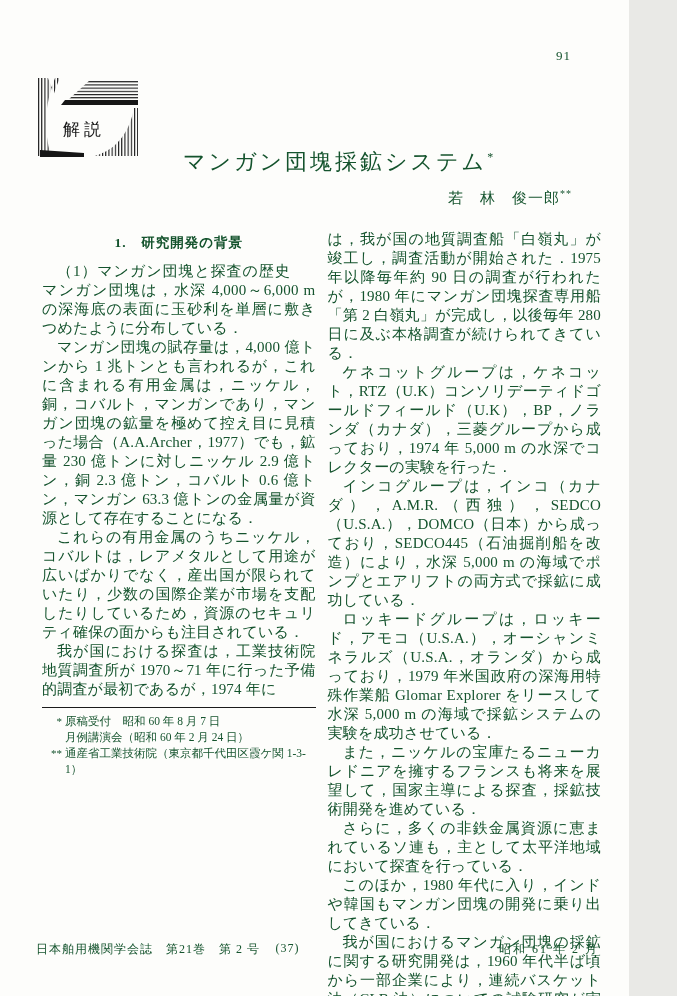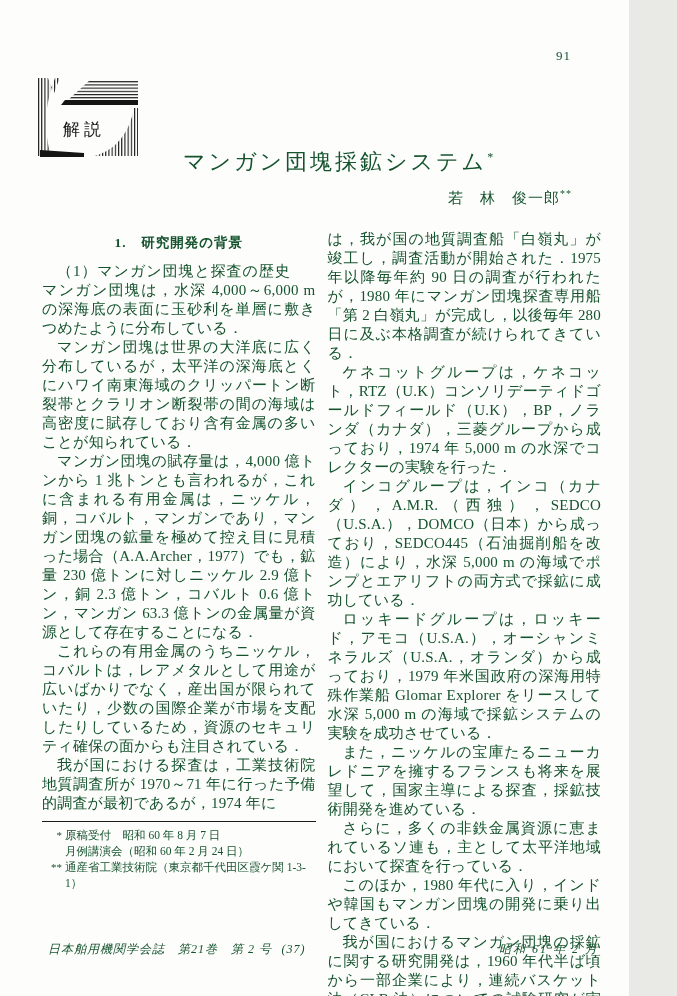--- a/index.html
+++ b/index.html
@@ -66,23 +66,23 @@
     font-size:11.5px;line-height:16px;
     margin:0;display:flex;
   }
   .footnote .fn-mark{
     width:20px;flex:0 0 20px;text-align:right;padding-right:3px;
     font-size:11px;
   }
   .footnote .fn-text{flex:1;}
   
   .footer{
-    position:absolute;top:941px;left:48px;right:30px;
-    display:flex;align-items:center;
-    font-size:12px;letter-spacing:1px;font-style:italic;
+    position:absolute;top:941px;left:36px;right:30px;
+    display:flex;align-items:flex-start;
+    font-size:12px;letter-spacing:1px;
   }
   .footer .f-left{flex:1;}
   .footer .f-center{flex:0 0 auto;transform:translateX(-30px);}
   .footer .f-right{flex:1;text-align:right;letter-spacing:2px;}
 </style>
 </head>
 <body>
 
 <div class="page">
 
@@ -115,21 +115,20 @@
   <h1 class="title"><span>マンガン団塊採鉱システム</span><sup>*</sup></h1>
 
   <div class="author"><span>若　林　俊一郎</span><sup>**</sup></div>
 
   <div class="columns">
 
     <div class="col">
       <div class="section-heading">1.　研究開発の背景</div>
 
       <p class="indent"><span class="lead">（1）マンガン団塊と探査の歴史</span><span>マンガン団塊は，水深 4,000～6,000 m の深海底の表面に玉砂利を単層に敷きつめたように分布している．</span></p>
-      <p class="indent"><span>マンガン団塊は世界の大洋底に広く分布しているが，太平洋の深海底とくにハワイ南東海域のクリッパートン断裂帯とクラリオン断裂帯の間の海域は高密度に賦存しており含有金属の多いことが知られている．</span></p>
       <p class="indent"><span>マンガン団塊の賦存量は，4,000 億トンから 1 兆トンとも言われるが，これに含まれる有用金属は，ニッケル，銅，コバルト，マンガンであり，マンガン団塊の鉱量を極めて控え目に見積った場合（A.A.Archer，1977）でも，鉱量 230 億トンに対しニッケル 2.9 億トン，銅 2.3 億トン，コバルト 0.6 億トン，マンガン 63.3 億トンの金属量が資源として存在することになる．</span></p>
       <p class="indent"><span>これらの有用金属のうちニッケル，コバルトは，レアメタルとして用途が広いばかりでなく，産出国が限られていたり，少数の国際企業が市場を支配したりしているため，資源のセキュリティ確保の面からも注目されている．</span></p>
       <p class="indent"><span>我が国における探査は，工業技術院地質調査所が 1970～71 年に行った予備的調査が最初であるが，1974 年に</span></p>
 
       <div class="footnote-block">
         <hr class="footnote-rule">
         <div class="footnote">
           <span class="fn-mark">*</span>
           <span class="fn-text">原稿受付　昭和 60 年 8 月 7 日</span>
         </div>

